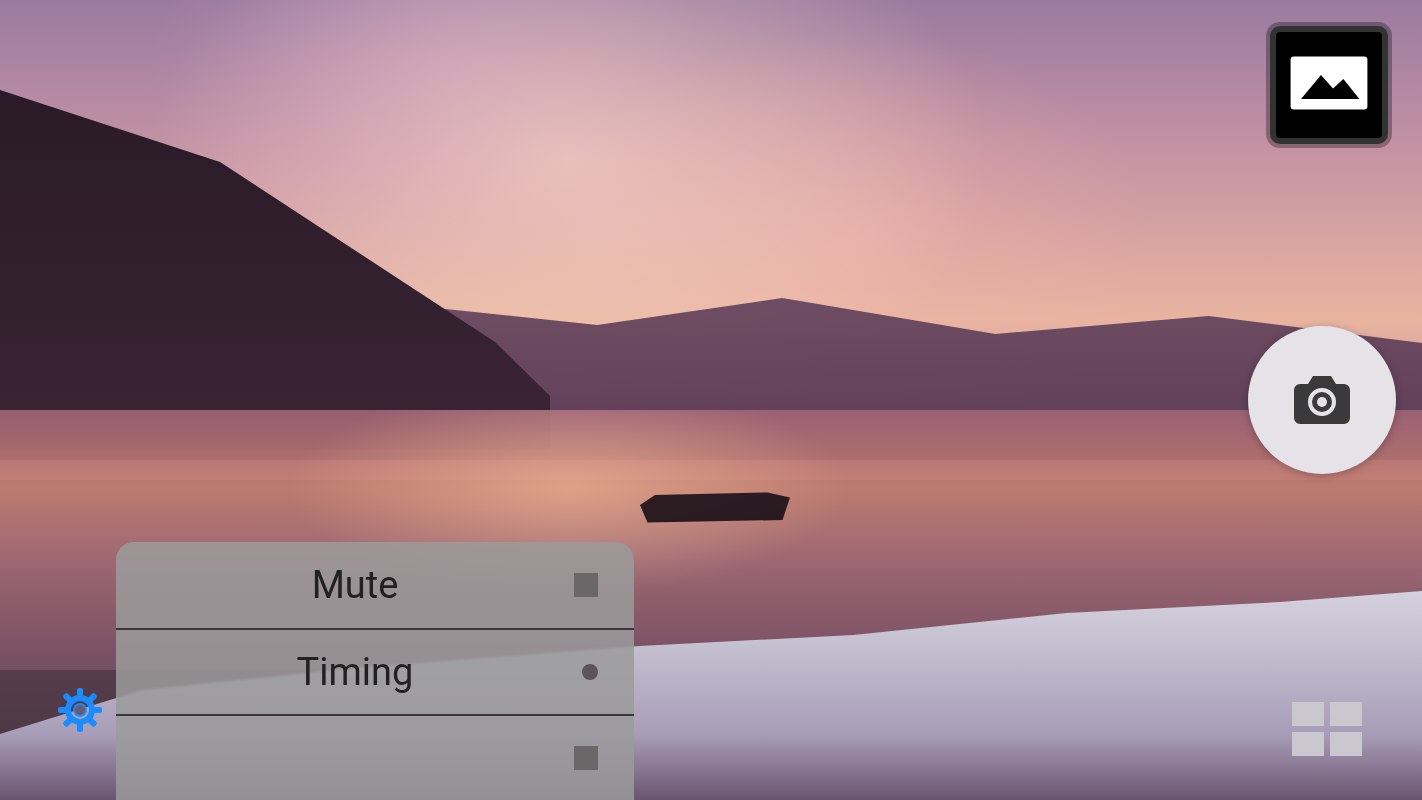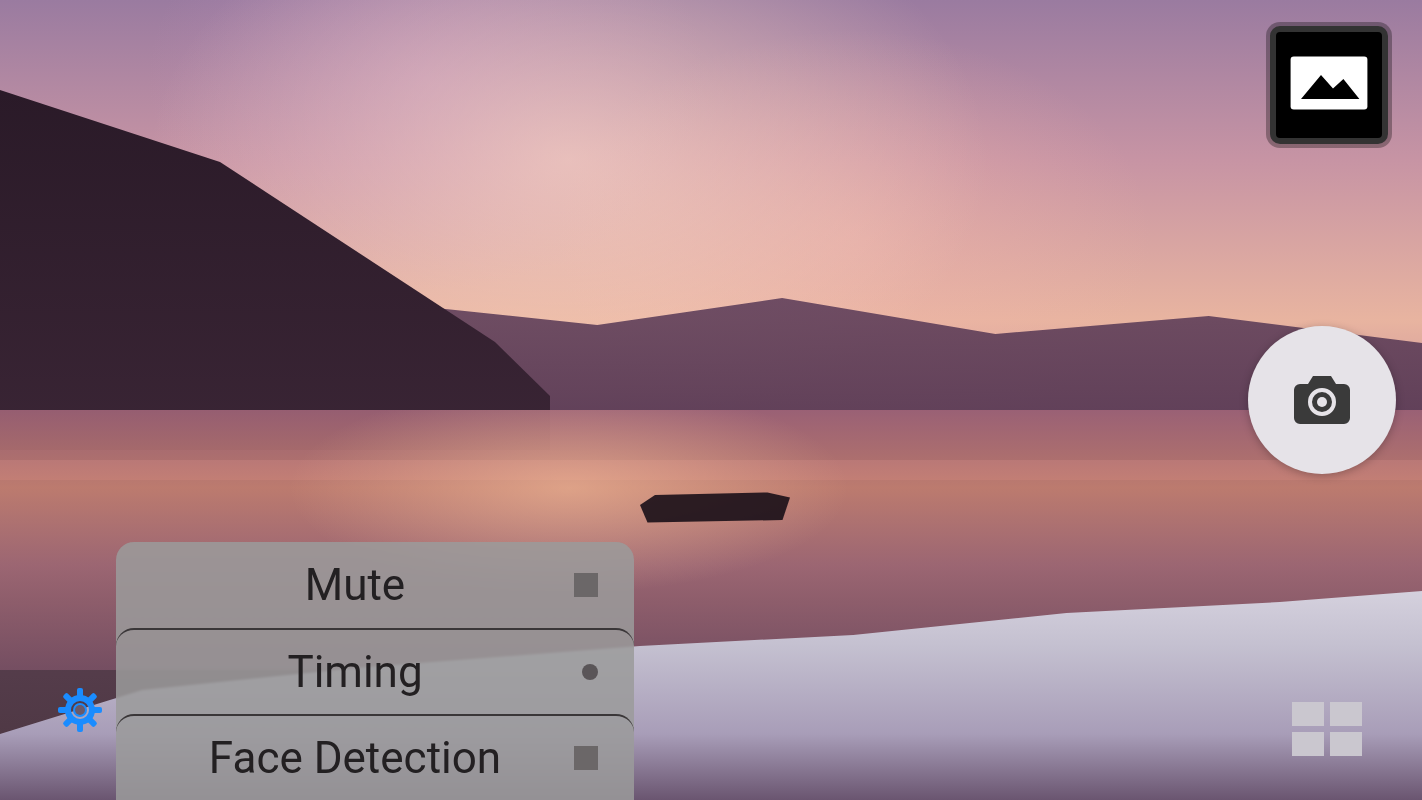--- a/index.html
+++ b/index.html
@@ -139,26 +139,25 @@
     backdrop-filter: blur(1px);
   }
   .menu-item {
     position: relative;
     height: 86px;
     display: flex;
     align-items: center;
     justify-content: center;
     cursor: pointer;
     border-top: 2px solid #3a3638;
-    border-radius: 18px;
   }
   .menu-item:first-child { border-top: none; }
   .menu-item:first-child { border-radius: 18px 18px 0 0; }
   .menu-label {
-    font-size: 44px;
+    font-size: 38px;
     color: #232022;
     font-weight: 400;
     text-align: center;
     padding-right: 40px;
   }
   .menu-indicator {
     position: absolute;
     right: 36px;
     top: 50%;
     transform: translateY(-50%);
@@ -235,18 +234,17 @@
   <div class="settings-menu">
     <div class="menu-item">
       <span class="menu-label">Mute</span>
       <span class="menu-indicator indicator-square"></span>
     </div>
     <div class="menu-item">
       <span class="menu-label">Timing</span>
       <span class="menu-indicator indicator-dot"></span>
     </div>
     <div class="menu-item">
-      <span class="menu-label">Face Detection</span>
       <span class="menu-indicator indicator-square"></span>
     </div>
   </div>
 
 </div>
 
 </body></html>

